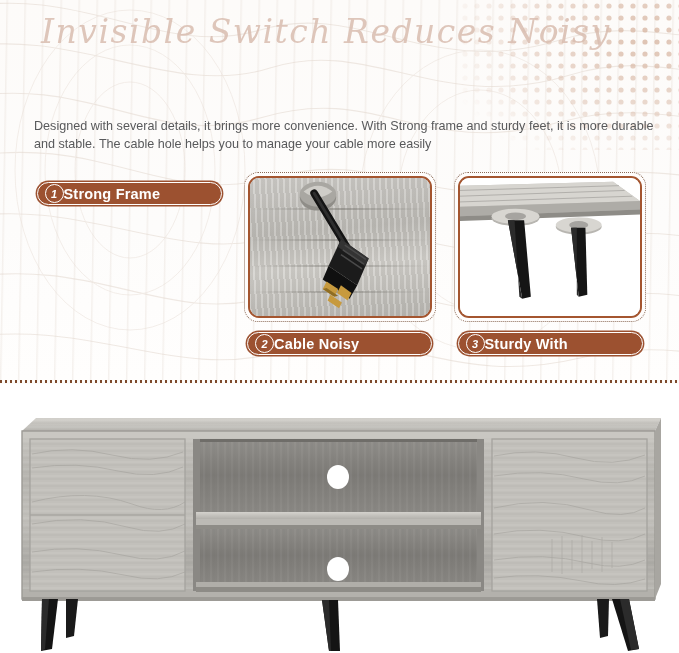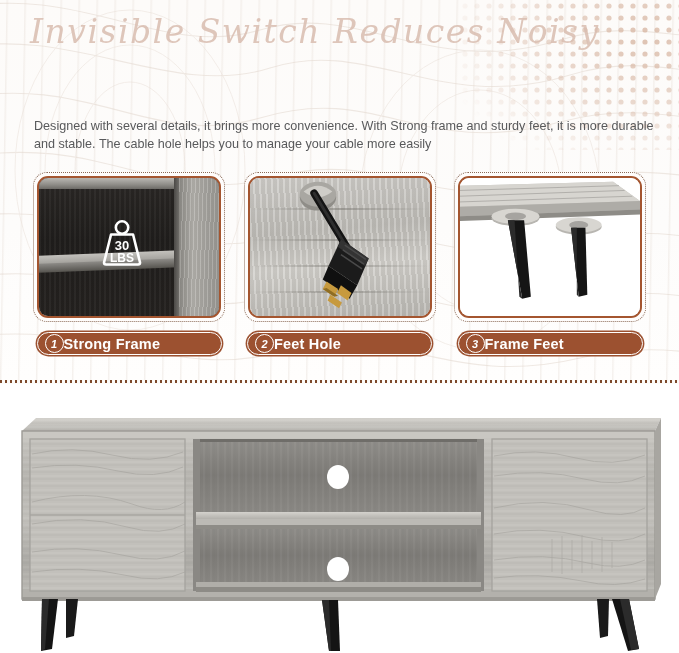--- a/index.html
+++ b/index.html
@@ -43,21 +43,21 @@
   }
   .dot-grid {
     position: absolute;
     right: 0; top: 0;
     width: 220px; height: 150px;
     pointer-events: none;
   }
 
   .script-title {
     position: absolute;
-    left: 30px;
+    left: 41px;
     top: 12px;
     font-family: "DejaVu Serif", serif;
     font-style: italic;
     font-size: 33px;
     letter-spacing: 1.5px;
     color: #d9bdb0;
     opacity: .85;
     white-space: nowrap;
     font-weight: 400;
   }
@@ -279,38 +279,20 @@
     </svg>
 
     <div class="script-title">Invisible Switch Reduces Noisy</div>
 
 
     <p class="body-copy">Designed with several details, it brings more convenience. With Strong frame and sturdy feet, it is more durable and stable. The cable hole helps you to manage your cable more easily</p>
 
     <div class="boxes">
 
       <div class="feature">
-        <div class="photo-frame">
-          <div class="photo-inner">
-            <div class="shelf-scene">
-              <div class="shelf-back"></div>
-              <div class="shelf-top-edge"></div>
-              <div class="shelf-board"></div>
-              <div class="shelf-board-front"></div>
-              <div class="shelf-post-edge"></div>
-              <div class="shelf-post"></div>
-              <svg class="weight-icon" width="58" height="58" viewBox="0 0 58 58">
-                <path d="M18 20 L40 20 L47 48 Q47 50 45 50 L13 50 Q11 50 11 48 Z" fill="none" stroke="#ffffff" stroke-width="2.6" stroke-linejoin="round"></path>
-                <circle cx="29" cy="13" r="6.2" fill="none" stroke="#ffffff" stroke-width="2.6"></circle>
-                <text x="29" y="35" text-anchor="middle" fill="#ffffff" font-family="Liberation Sans, sans-serif" font-size="13" font-weight="bold">30</text>
-                <text x="29" y="47" text-anchor="middle" fill="#ffffff" font-family="Liberation Sans, sans-serif" font-size="12" font-weight="bold">LBS</text>
-              </svg>
-            </div>
-          </div>
-        </div>
         <div class="pill">
           <span class="pill-num">1</span>
           <span class="pill-text">Strong Frame</span>
         </div>
       </div>
 
       <div class="feature">
         <div class="photo-frame">
           <div class="photo-inner">
             <div class="cable-scene">
@@ -343,21 +325,21 @@
                 </g>
                 <g fill="#8f6d23">
                   <path d="M80 115 L92 123 L88 124 L76 116 Z"></path>
                 </g>
               </svg>
             </div>
           </div>
         </div>
         <div class="pill">
           <span class="pill-num">2</span>
-          <span class="pill-text">Feet Hole</span>
+          <span class="pill-text">Cable Noisy</span>
         </div>
       </div>
 
       <div class="feature">
         <div class="photo-frame">
           <div class="photo-inner">
             <div class="feet-scene">
               <svg class="feet-svg" viewBox="0 0 188 146">
 
                 <path d="M0 8 L160 4 L188 24 L188 36 L0 44 Z" fill="#c6c4bf"></path>
@@ -382,21 +364,21 @@
                 <path d="M50 44 L67 44 L74 124 L65 126 Z" fill="#151515"></path>
                 <path d="M50 44 L57 44 L62 124 L65 126 Z" fill="#2b2b2b"></path>
                 <path d="M116 52 L131 52 L133 122 L124 124 Z" fill="#151515"></path>
                 <path d="M116 52 L122 52 L122 122 L124 124 Z" fill="#2b2b2b"></path>
               </svg>
             </div>
           </div>
         </div>
         <div class="pill">
           <span class="pill-num">3</span>
-          <span class="pill-text">Frame Feet</span>
+          <span class="pill-text">Sturdy With</span>
         </div>
       </div>
 
     </div>
   </div>
 
   <div class="divider"></div>
 
   <div class="product-section">
     <svg class="product-svg" width="679" height="269" viewBox="0 0 679 269">

